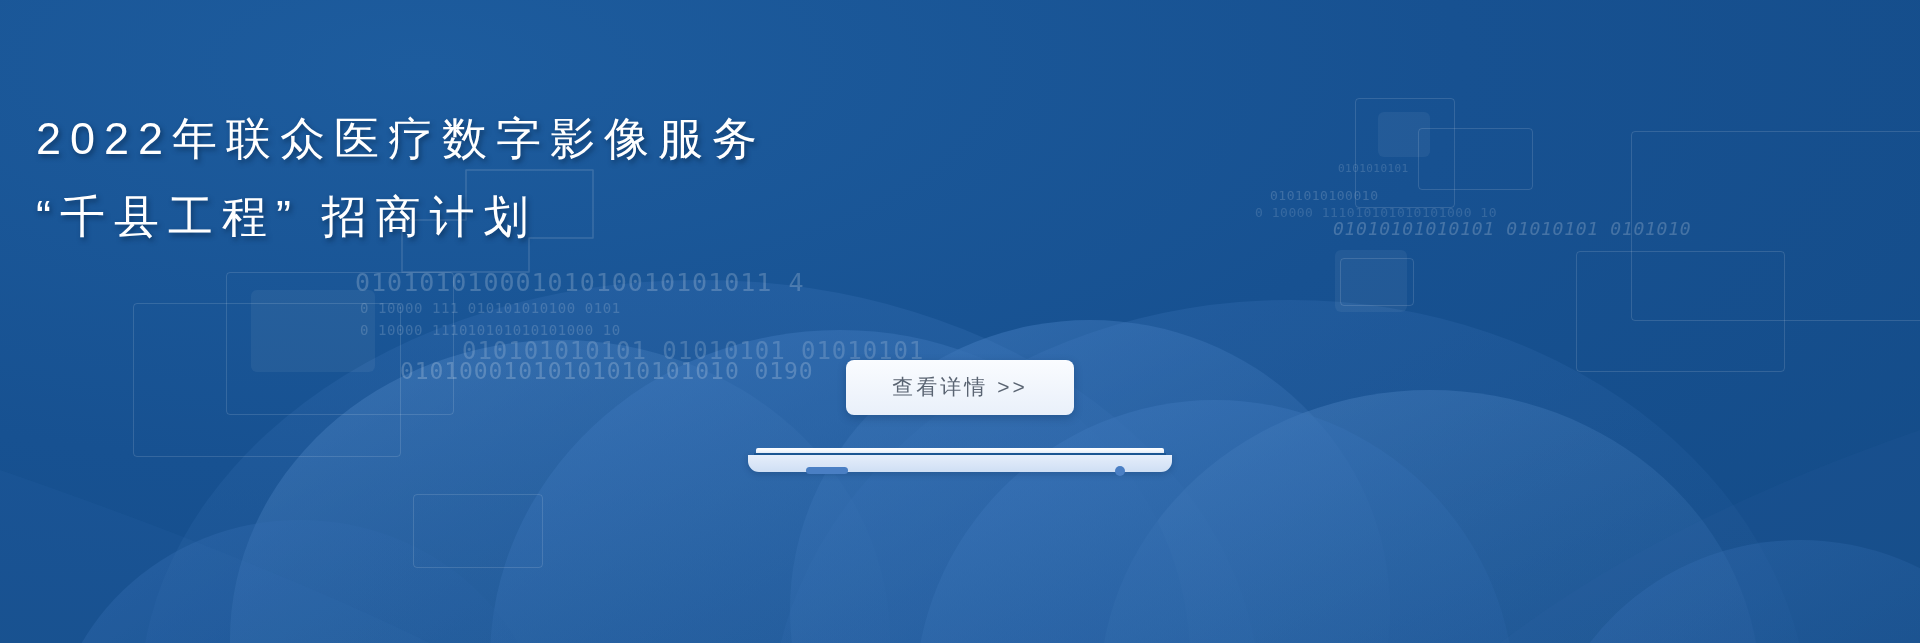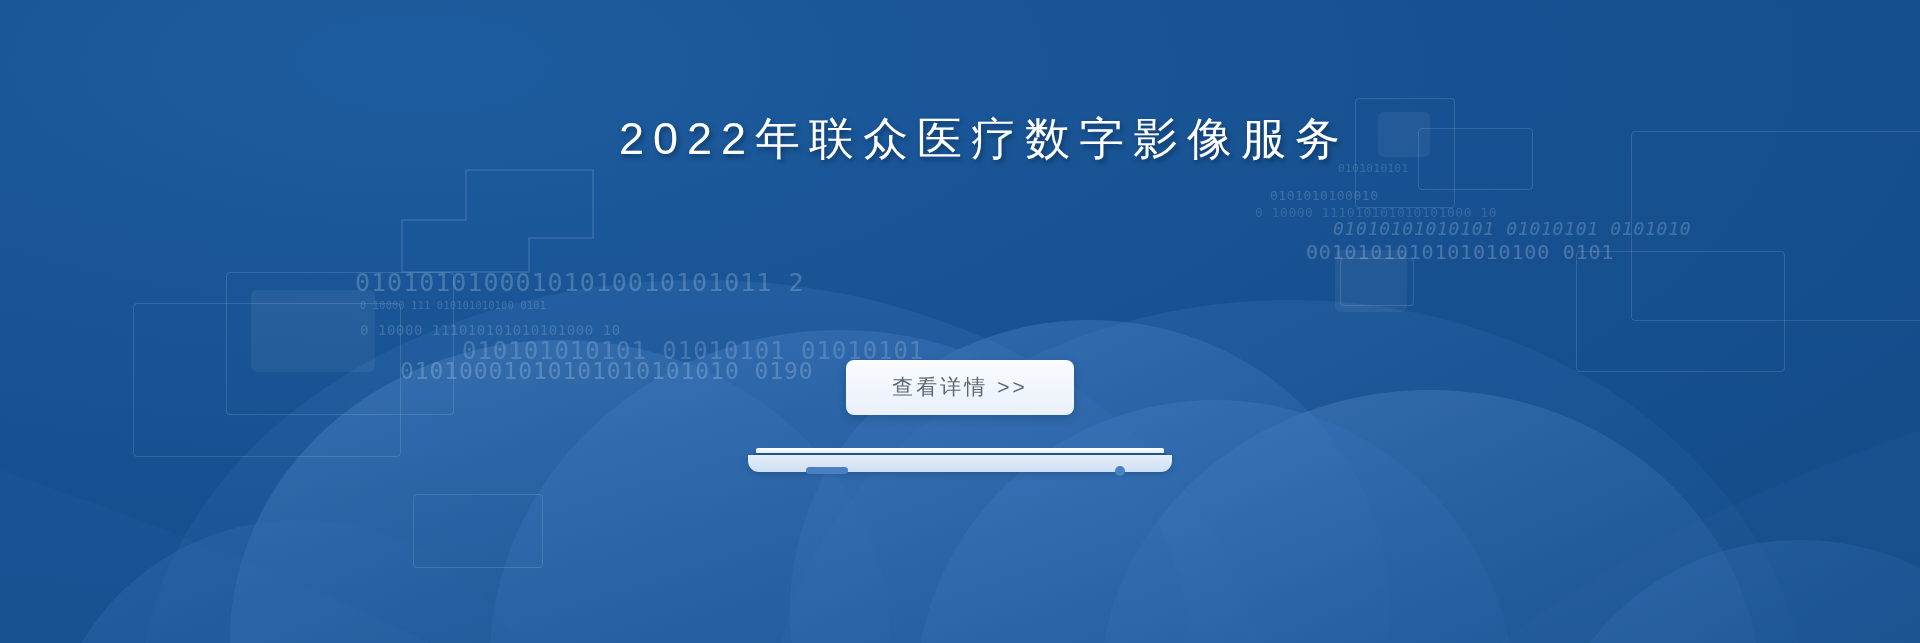--- a/index.html
+++ b/index.html
@@ -50,23 +50,23 @@
     color:#ffffff;
     white-space:nowrap;
     letter-spacing:0.04em;
     pointer-events:none;
     user-select:none;
   }
 
   
   .headline{
     position:absolute;
-    left:12px; right:0;
+    left:0; right:0;
     top:100px;
-    text-align:center;
+    text-align:left;
     z-index:20;
     margin-left:36px;
   }
   .title-line{
     color:#ffffff;
     font-size:45px;
     line-height:78px;
     letter-spacing:9px;
     font-weight:400;
     text-shadow:2px 3px 5px rgba(6,32,64,0.55);
@@ -203,34 +203,34 @@
   <div class="rect" style="left:1340px; top:258px; width:74px; height:48px;"></div>
   <div class="rect solid" style="left:1335px; top:250px; width:72px; height:62px;"></div>
 
   <div class="rect" style="left:1631px; top:131px; width:305px; height:190px;"></div>
   <div class="rect" style="left:1576px; top:251px; width:209px; height:121px;"></div>
 
   <svg class="steps" style="left:398px; top:168px; width:230px; height:110px;" viewBox="0 0 230 110" aria-hidden="true">
     <path d="M 68 2 L 195 2 L 195 70 L 131 70 L 131 104 L 4 104 L 4 52 L 68 52 Z" fill="none" stroke="rgba(255,255,255,0.14)" stroke-width="1.5" stroke-linejoin="round"></path>
   </svg>
 
-  <div class="binary" style="left:355px; top:268px; font-size:25px; opacity:0.20;">01010101000101010010101011 2</div>
-  <div class="binary" style="left:360px; top:300px; font-size:10px; opacity:0.16;">0 10000 111      010101010100    0101</div>
+  <div class="binary" style="left:355px; top:268px; font-size:25px; opacity:0.20;">01010101000101010010101011 4</div>
+  <div class="binary" style="left:360px; top:300px; font-size:14px; opacity:0.16;">0 10000 111      010101010100    0101</div>
   <div class="binary" style="left:360px; top:322px; font-size:14px; opacity:0.16;">0 10000 111010101010101000 10</div>
   <div class="binary" style="left:462px; top:337px; font-size:24px; opacity:0.17;">010101010101 01010101 01010101</div>
   <div class="binary" style="left:400px; top:358px; font-size:23px; opacity:0.20;">01010001010101010101010   0190</div>
 
   <div class="binary" style="left:1333px; top:218px; font-size:18px; opacity:0.20;font-style:italic;">01010101010101 01010101 0101010</div>
-  <div class="binary" style="left:1306px; top:240px; font-size:20px; opacity:0.22;">0010101010101010100      0101</div>
   <div class="binary" style="left:1270px; top:188px; font-size:13px; opacity:0.16;text-align:center;">0101010100010</div>
   <div class="binary" style="left:1338px; top:162px; font-size:11px; opacity:0.14;">0101010101</div>
   <div class="binary" style="left:1255px; top:205px; font-size:13px; opacity:0.13;">0 10000 111010101010101000 10</div>
 
   <div class="headline">
     <div class="title-line">2022年联众医疗数字影像服务</div>
+    <div class="title-line">“千县工程” 招商计划</div>
   </div>
 
   <div class="cta-wrap">
     <button class="cta">查看详情 &gt;&gt;</button>
   </div>
 
   <div class="device">
     <div class="device-lid"></div>
     <div class="device-gap"></div>
     <div class="device-base">

